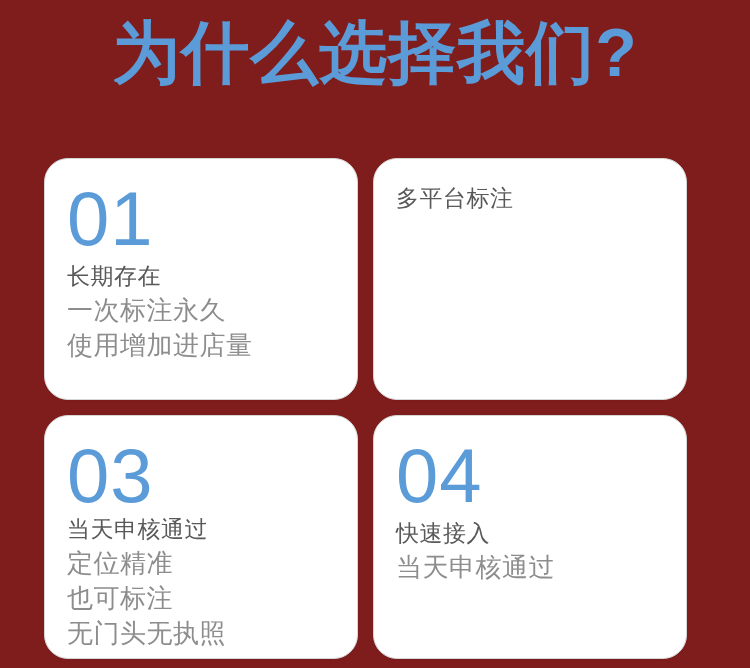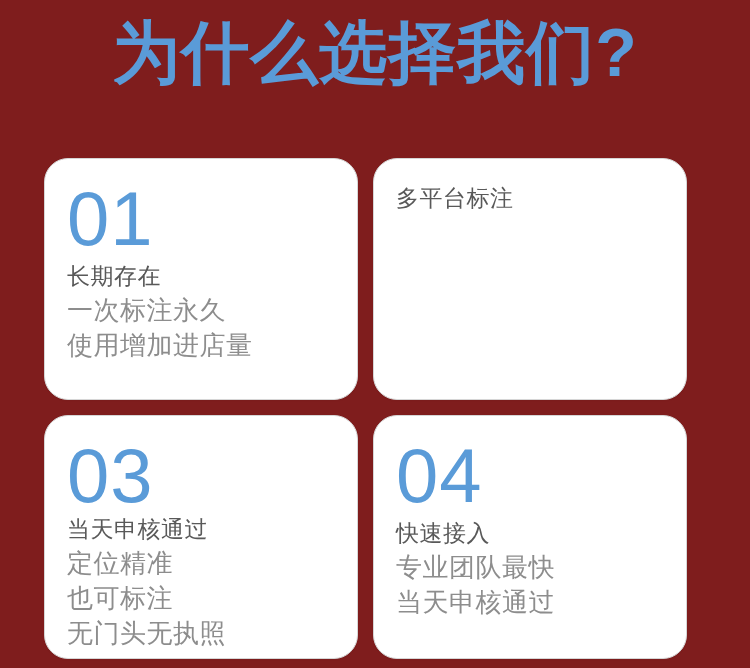--- a/index.html
+++ b/index.html
@@ -118,19 +118,18 @@
         <div>定位精准</div>
         <div>也可标注</div>
         <div>无门头无执照</div>
       </div>
     </div>
 
     <div class="card card-4">
       <div class="card-number">04</div>
       <div class="card-title">快速接入</div>
       <div class="card-body">
-        <div>专业团队最快</div>
         <div>当天申核通过</div>
       </div>
     </div>
 
   </div>
 </div>
 
 </body></html>

